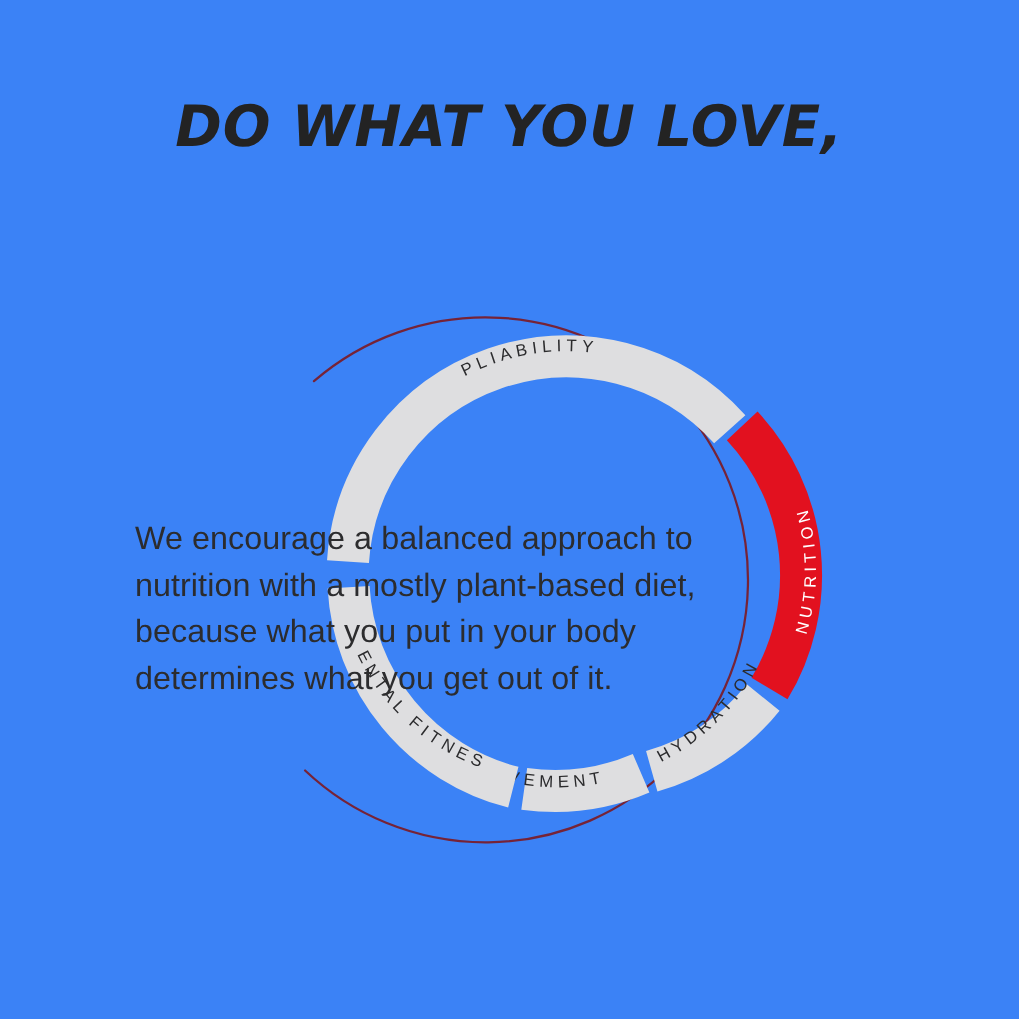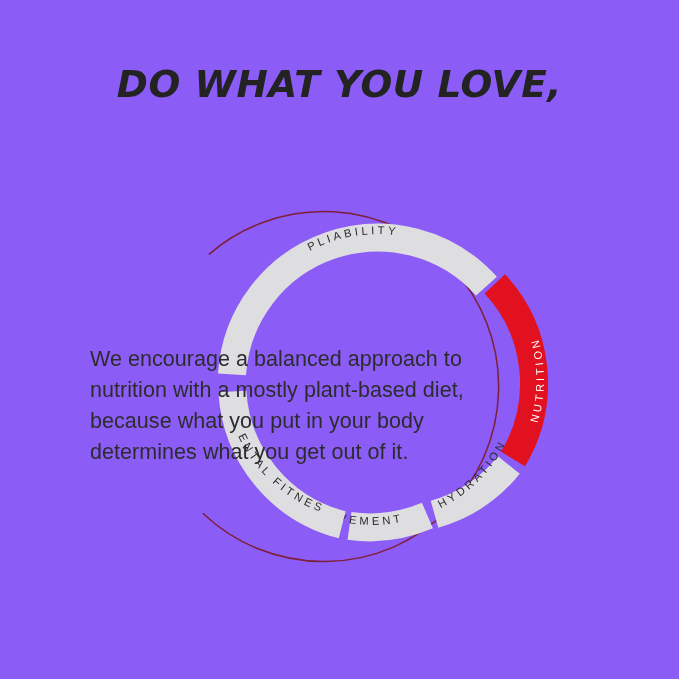--- a/index.html
+++ b/index.html
@@ -85,21 +85,21 @@
   }
   .seg-label.on-red {
     fill: #ffffff;
     letter-spacing: 3.1px;
     font-size: 11px;
   }
 </style>
 </head>
 <body>
 
-<div id="page" style="background: #8b5cf6;">
+<div id="page" style="background: #3b82f6;">
 
   <h1 id="headline">
     <span class="hl-line l1">DO WHAT YOU LOVE,</span>
   </h1>
 
   <div id="ring-wrap">
     <svg class="ring" viewBox="0 0 679 679" xmlns="http://www.w3.org/2000/svg" aria-hidden="true">
       <defs>
 
         <path id="tp-pliability" d="M 232.0 380 A 146 146 0 0 1 524.0 380" fill="none"></path>

